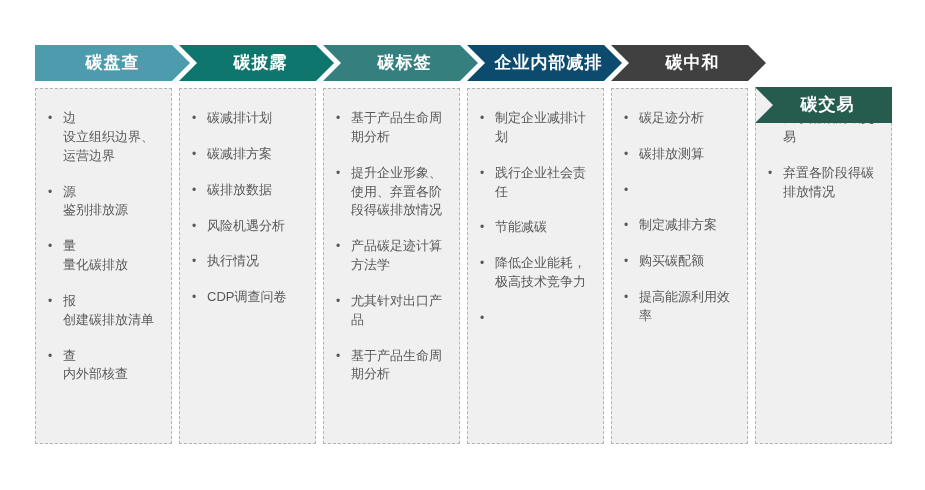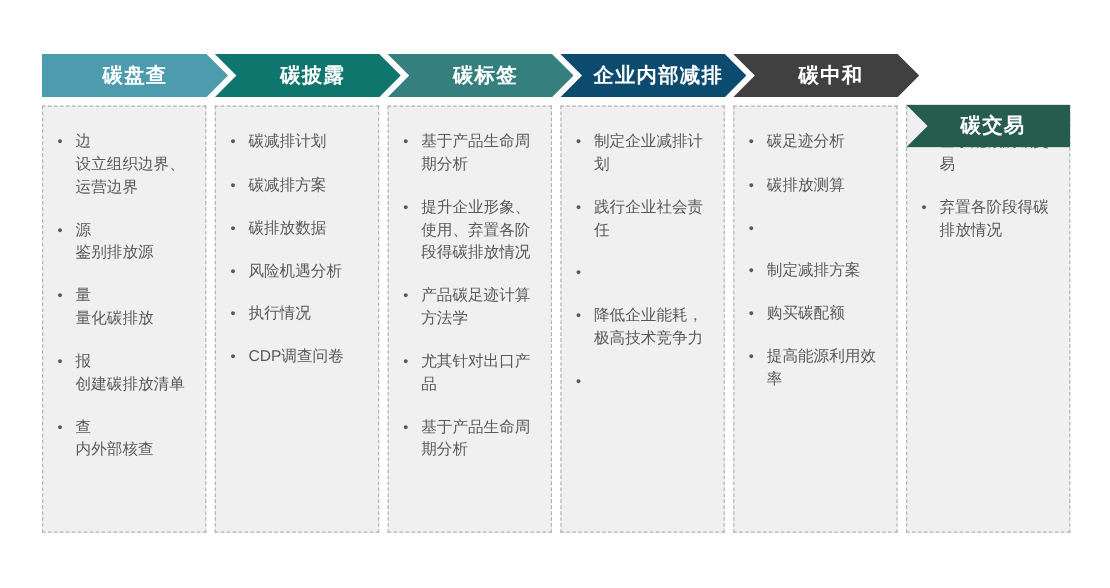--- a/index.html
+++ b/index.html
@@ -213,20 +213,23 @@
             </div>
           </div>
           <div class="item">
             <span class="bullet">•</span>
             <div class="item-text">
               <div>践行企业社会责任</div>
             </div>
           </div>
           <div class="item">
             <span class="bullet">•</span>
+            <div class="item-text">
+              <div>节能减碳</div>
+            </div>
           </div>
           <div class="item">
             <span class="bullet">•</span>
             <div class="item-text">
               <div>降低企业能耗，极高技术竞争力</div>
             </div>
           </div>
           <div class="item">
             <span class="bullet">•</span>
           </div>

